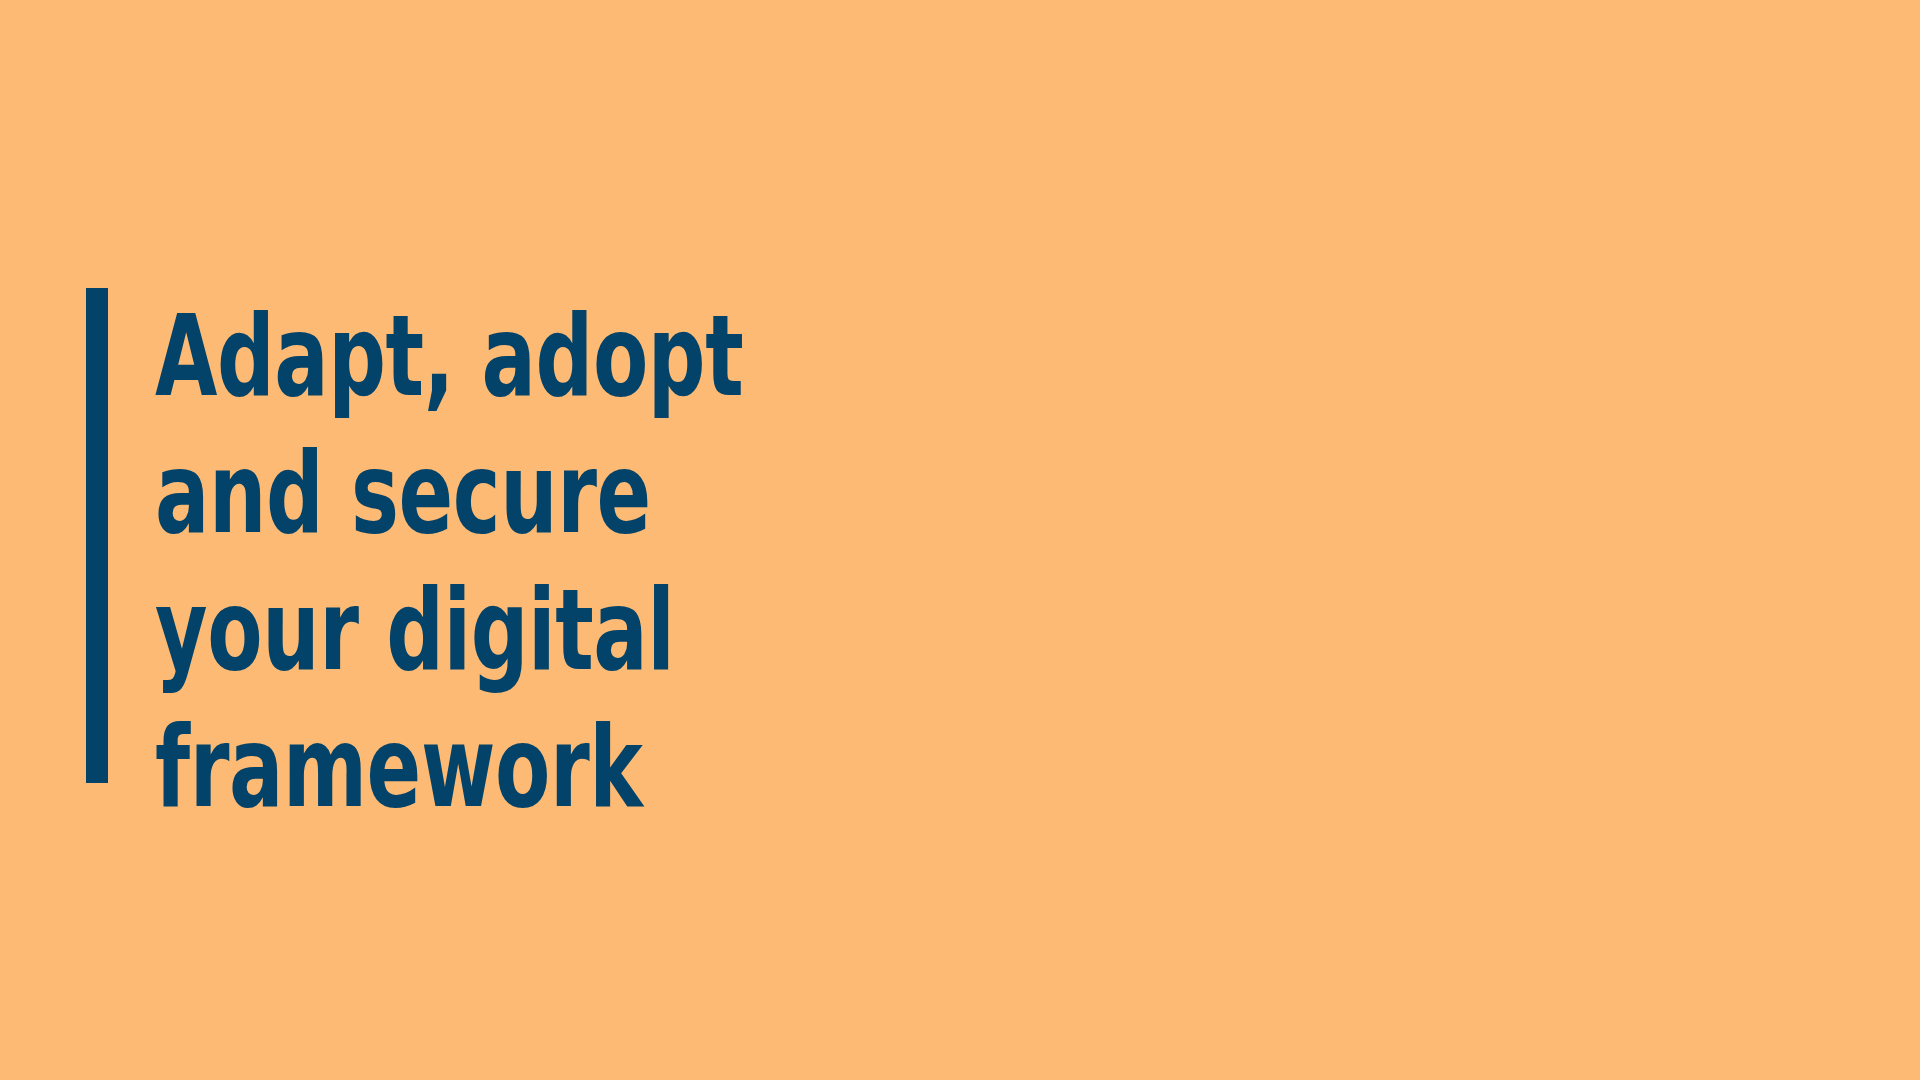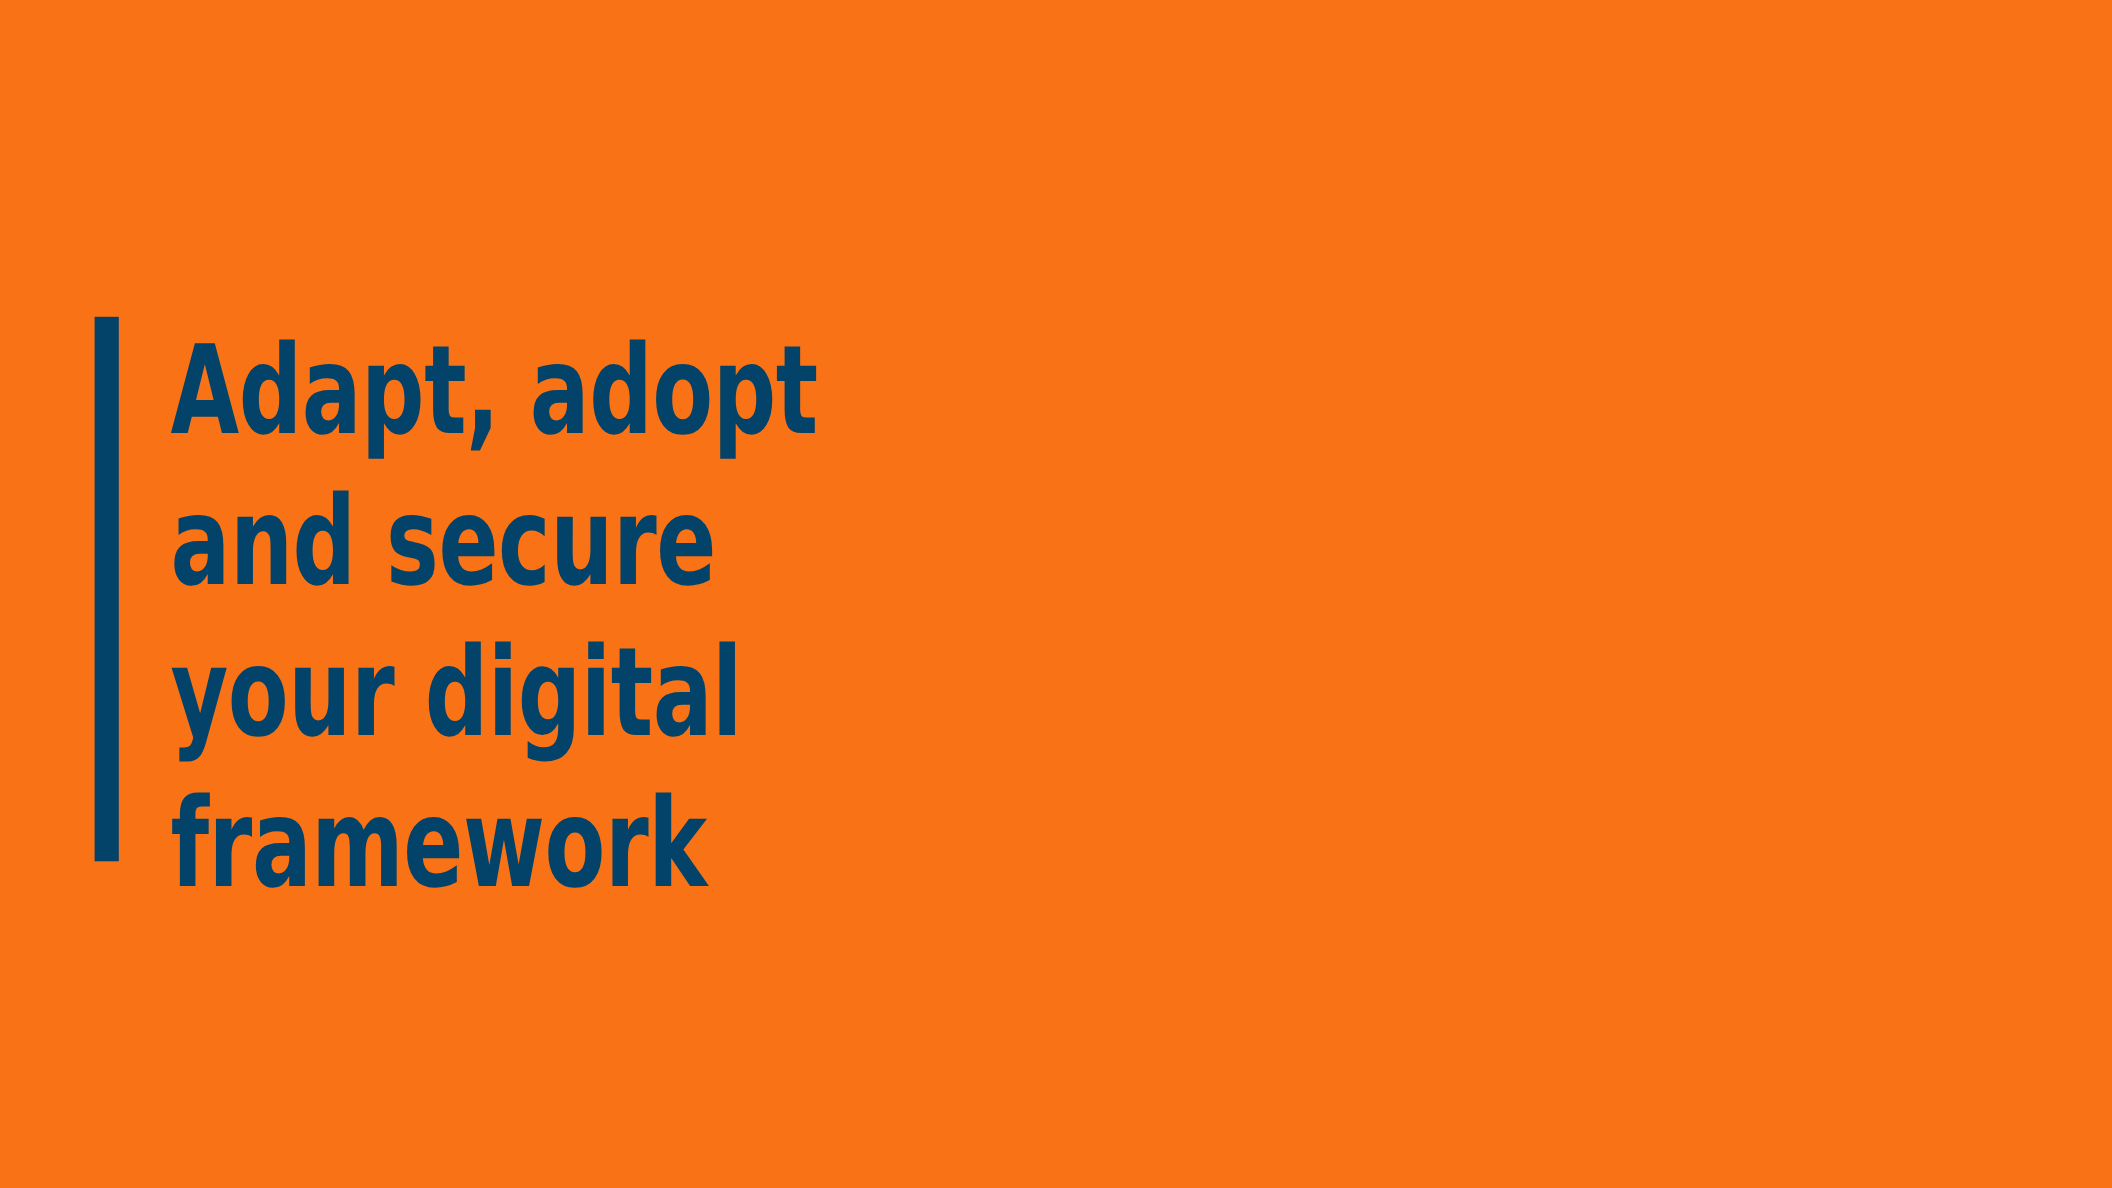--- a/index.html
+++ b/index.html
@@ -13,21 +13,21 @@
     height: 1080px;
     overflow: hidden;
     background: #edf1f4;
     font-family: "Liberation Sans", sans-serif;
   }
 
   #slide {
     position: relative;
     width: 1920px;
     height: 1080px;
-    background: #f97316;
+    background: #fdba74;
     box-sizing: border-box;
   }
 
   
   #accent-bar {
     position: absolute;
     left: 86px;
     top: 288px;
     width: 22px;
     height: 495px;

